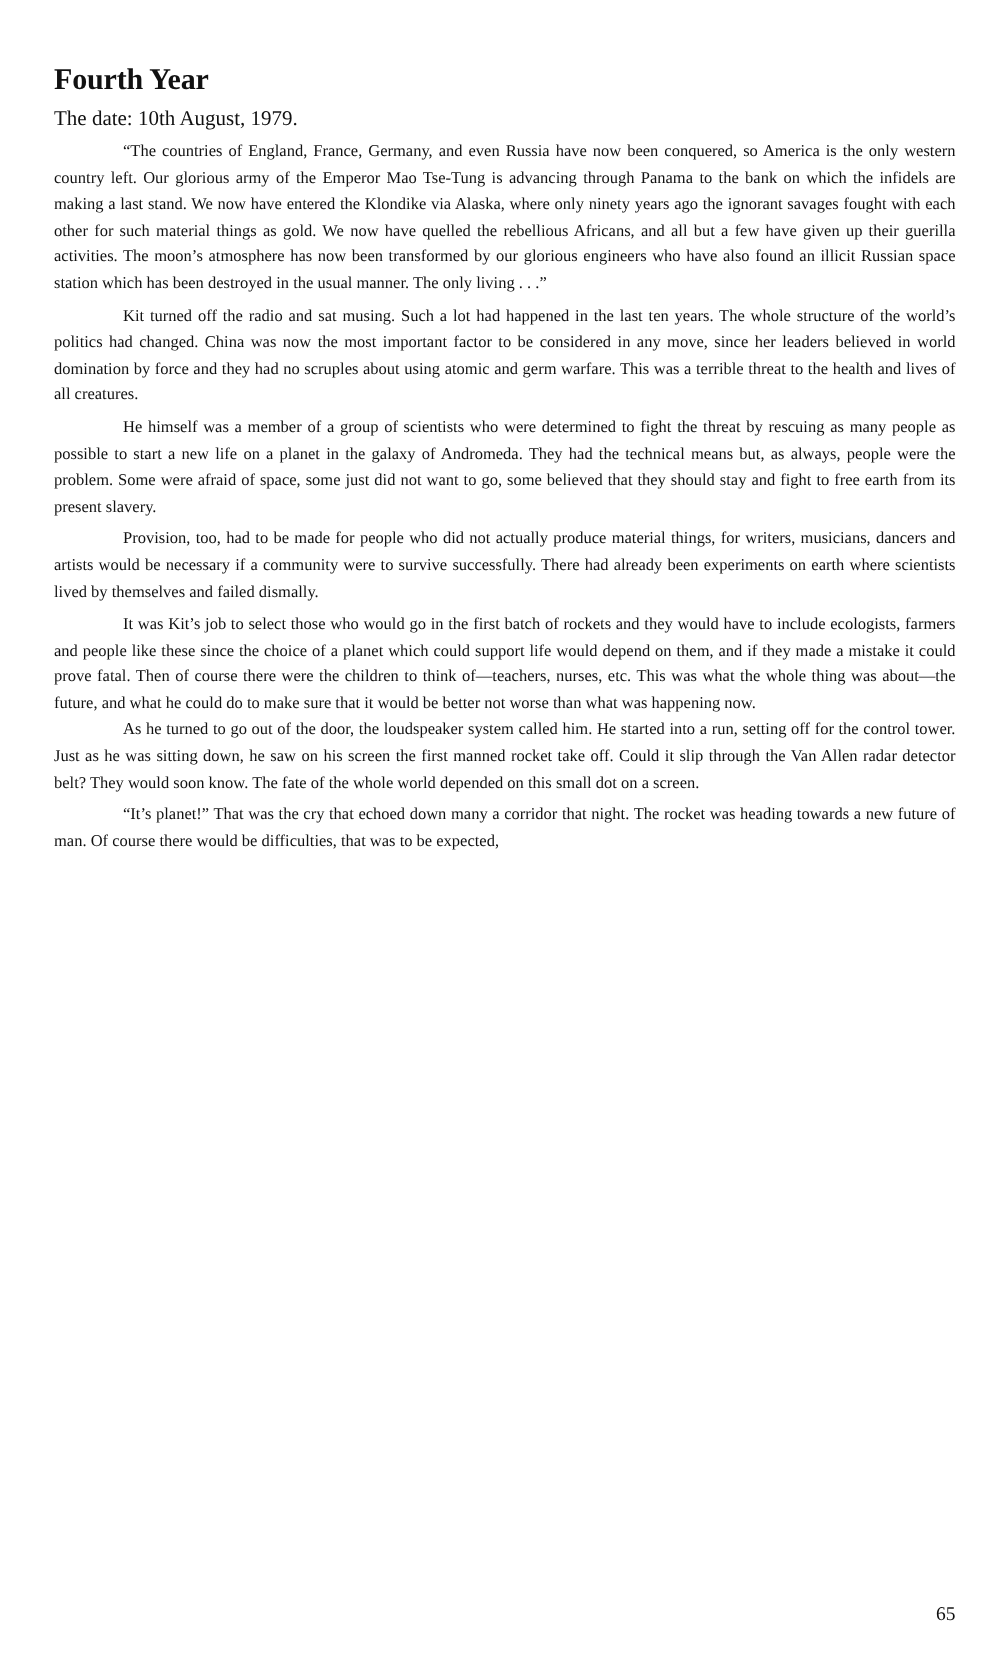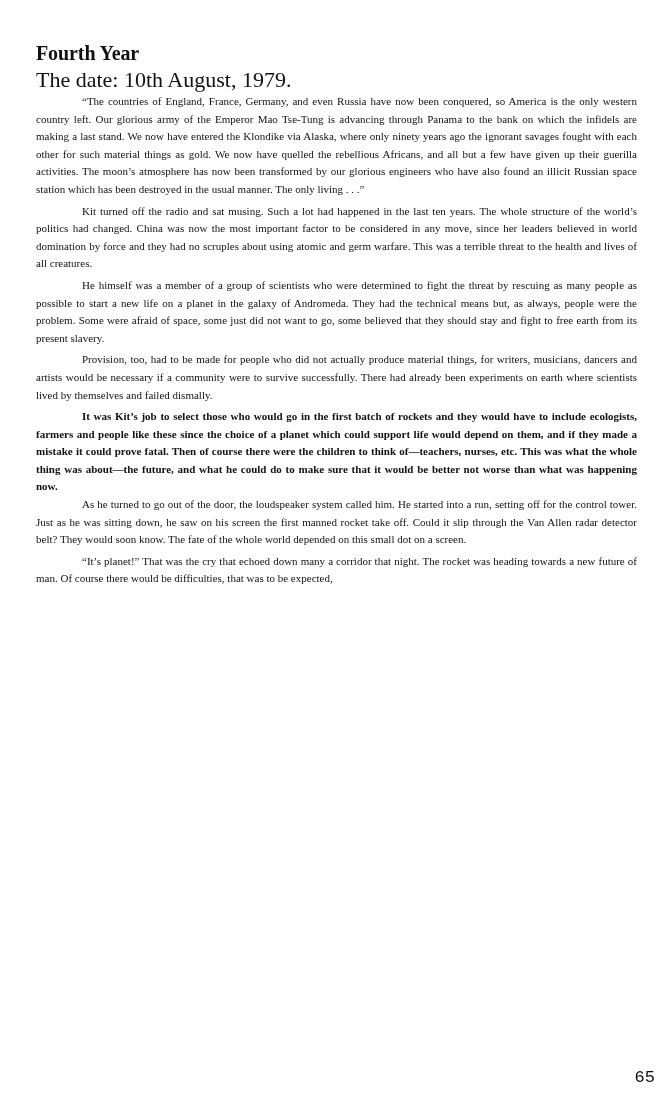--- a/index.html
+++ b/index.html
@@ -22,39 +22,39 @@
       width: 601px;
     }
     .heading {
       font-weight: bold;
       font-size: 20px;
       line-height: 18px;
       margin: 0 0 9px 0;
       letter-spacing: -0.1px;
     }
     .date-line {
-      font-size: 22px;
+      font-size: 14px;
       line-height: 18px;
       margin: 0 0 4px 0;
     }
     .para {
       font-size: 11px;
       line-height: 17.6px;
       text-align: justify;
       text-indent: 46px;
       margin: 0 0 4px 0;
       hyphens: manual;
     }
-    .para.tight { margin-bottom: 0; font-weight: bold; }
+    .para.tight { margin-bottom: 0; }
     .page-number {
       position: absolute;
-      right: 4px;
+      right: 22px;
       top: 1068px;
-      font-size: 17px;
-      font-family: Liberation Mono, monospace;
+      font-size: 13px;
+      font-family: Liberation Serif, serif;
     }
   </style>
 </head>
 <body>
 
 <div class="page">
   <div class="heading">Fourth Year</div>
   <div class="date-line">The date: 10th August, 1979.</div>
 
   <p class="para">“The countries of England, France, Germany, and even Russia have now been conquered, so America is the only western country left. Our glorious army of the Emperor Mao Tse-Tung is advancing through Panama to the bank on which the infidels are making a last stand. We now have entered the Klondike via Alaska, where only ninety years ago the ignorant savages fought with each other for such material things as gold. We now have quelled the rebellious Africans, and all but a few have given up their guerilla activities. The moon’s atmosphere has now been transformed by our glorious engineers who have also found an illicit Russian space station which has been destroyed in the usual manner. The only living . . .”</p>

